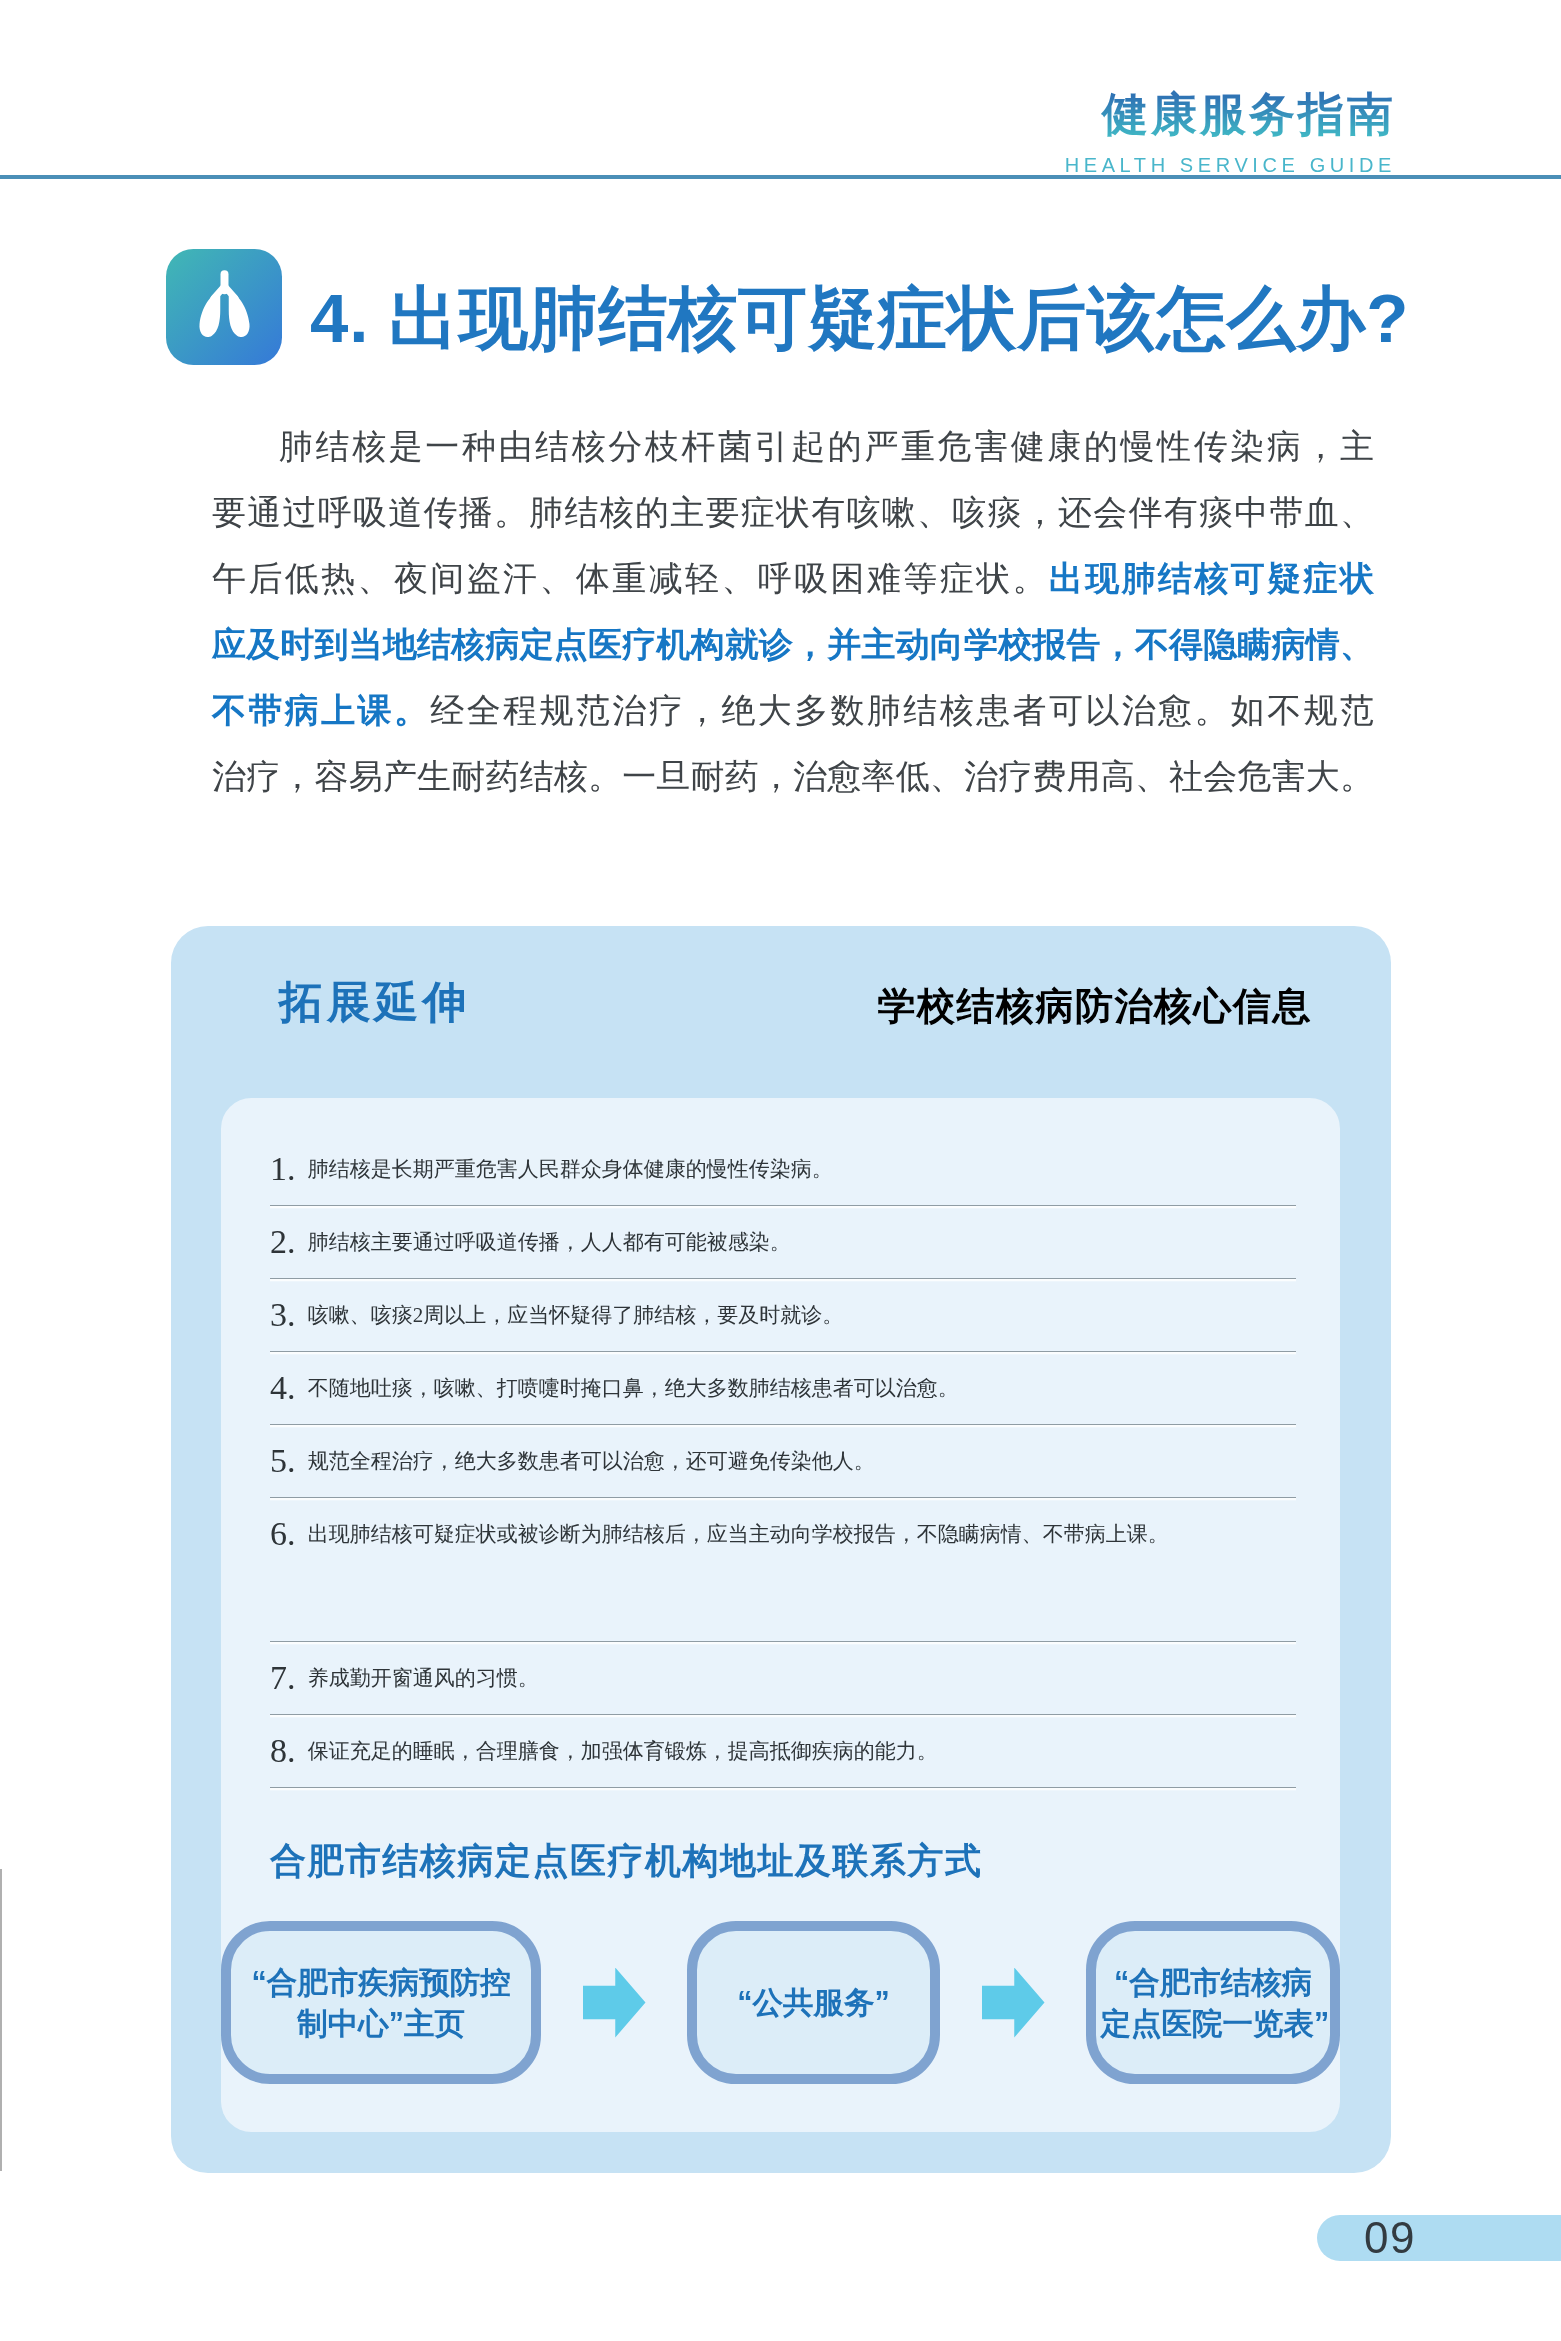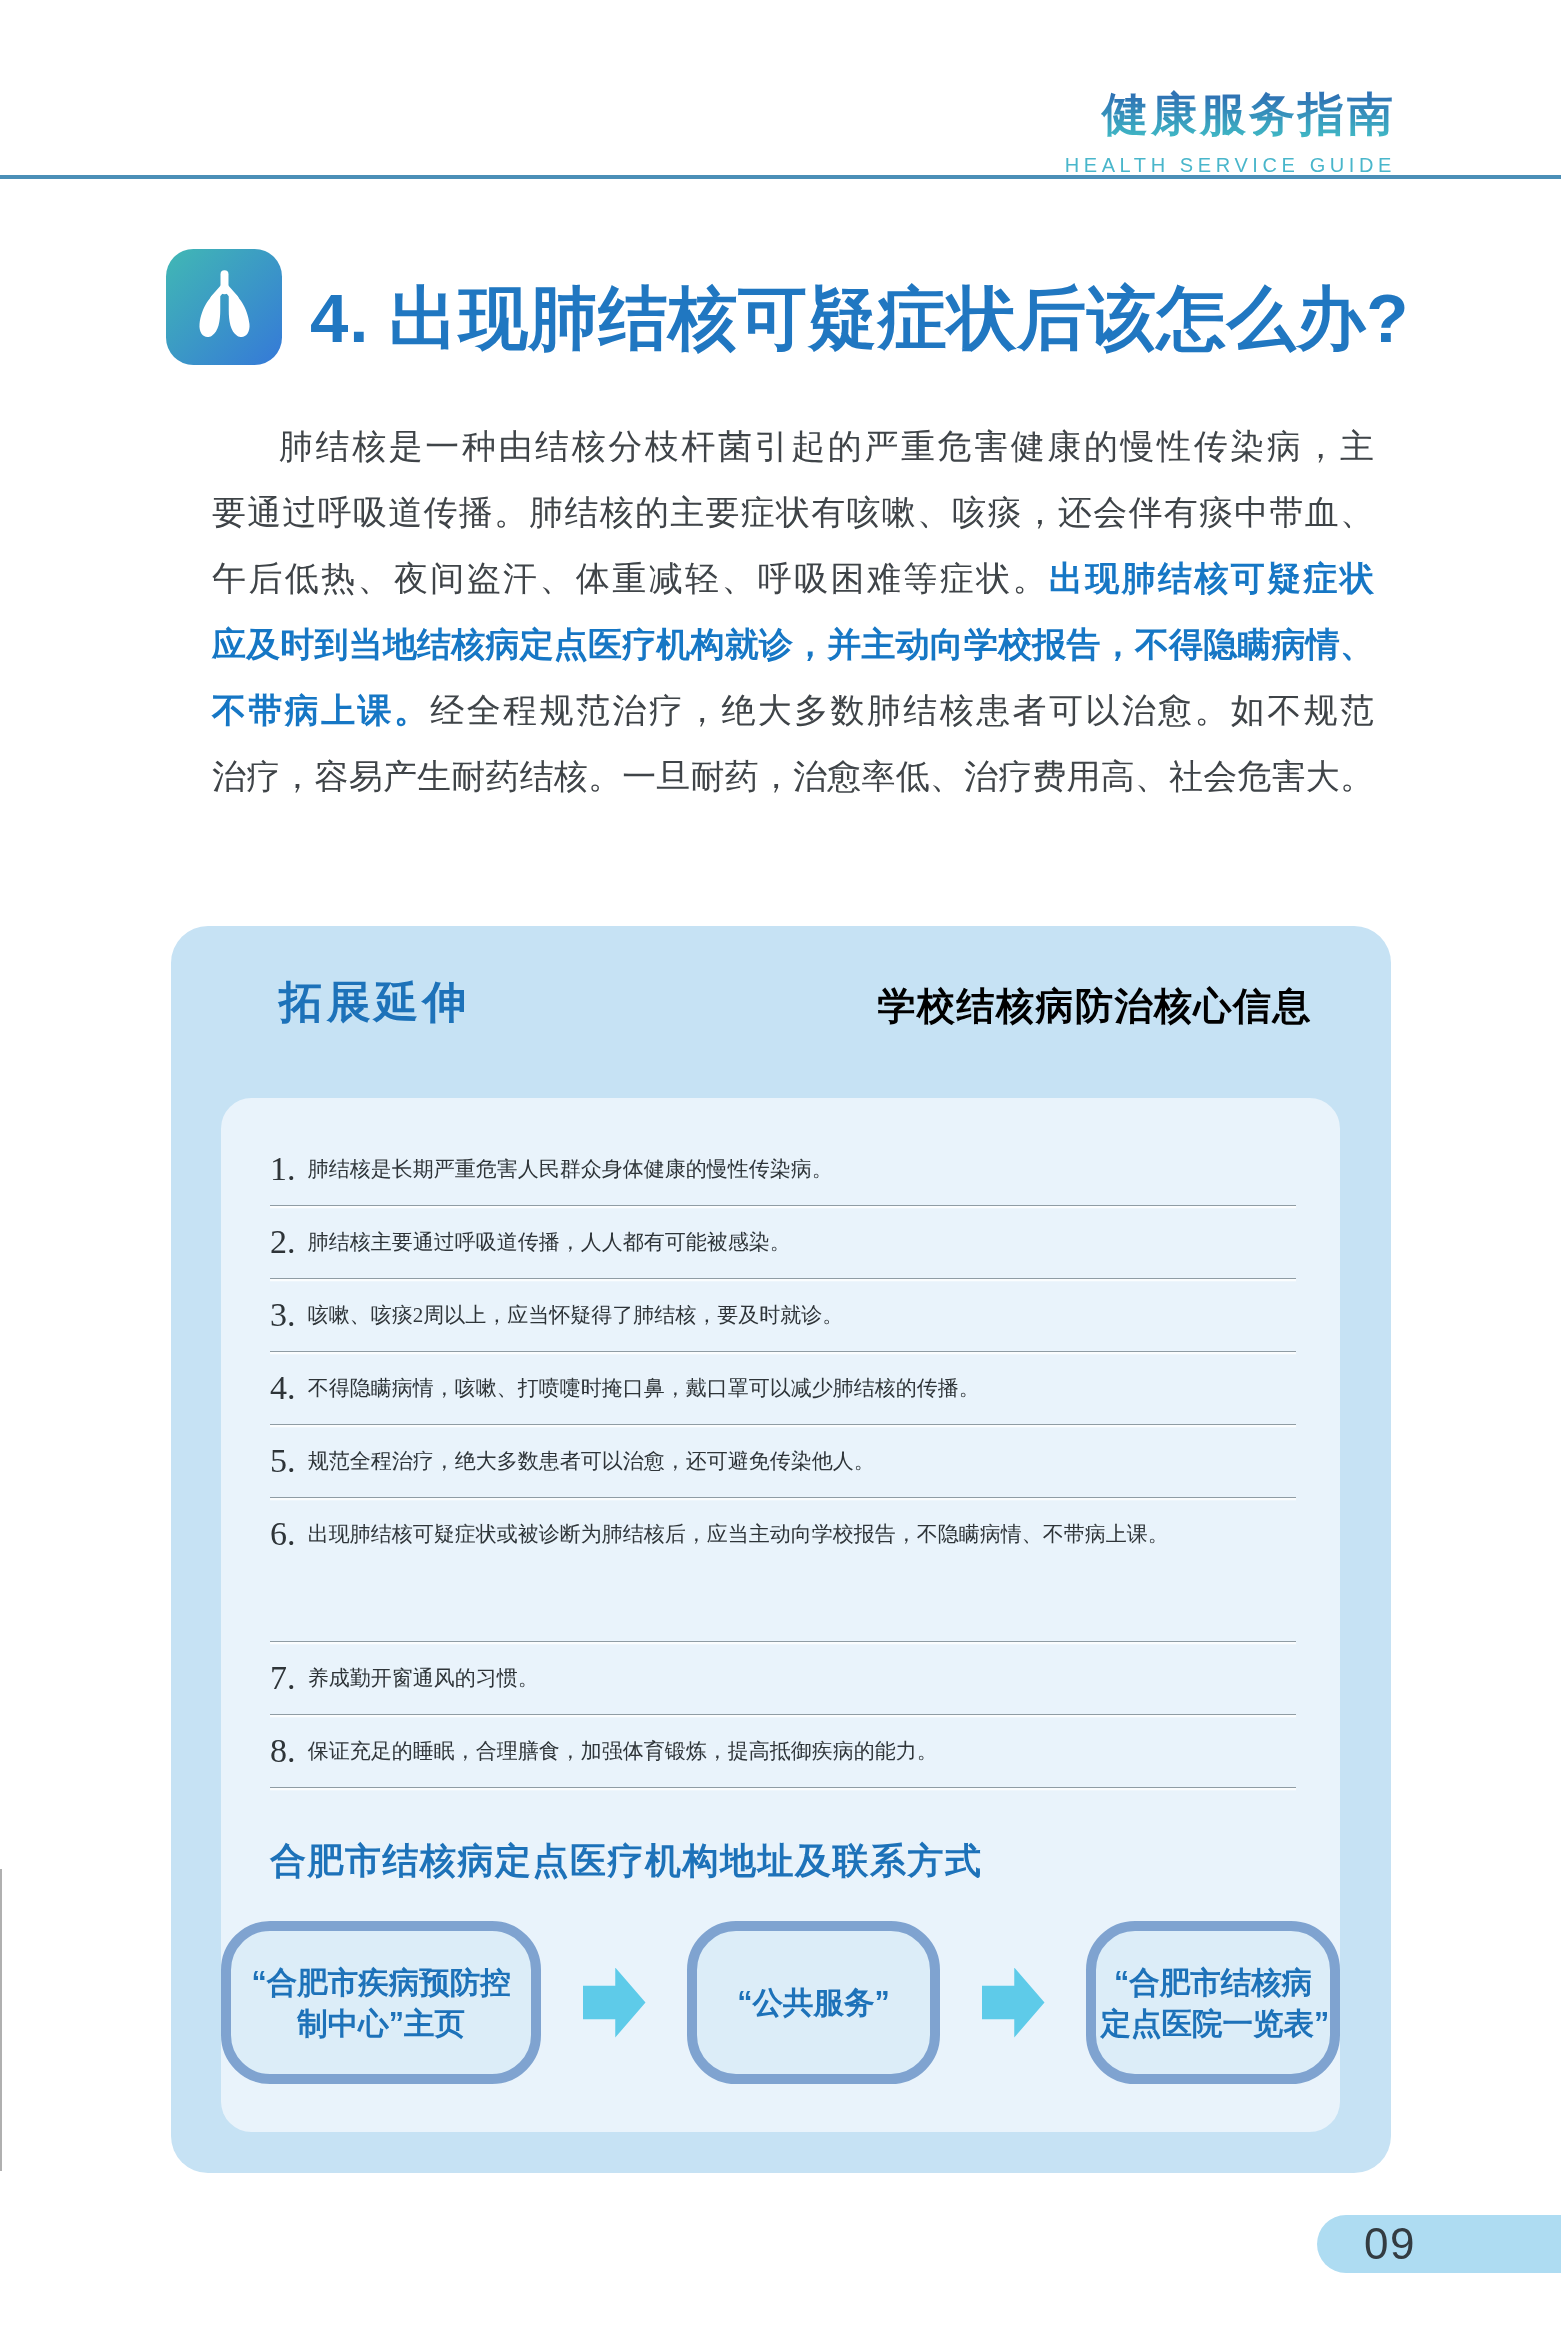--- a/index.html
+++ b/index.html
@@ -53,21 +53,21 @@
             box-sizing:border-box;display:flex;flex-direction:column;justify-content:center;
             text-align:center;color:#1d72b9;font-weight:bold;font-size:30.5px;line-height:41px;
             padding:0 4.6px;flex:none;}
   .flow-box span{display:block;white-space:nowrap;}
   .w1{width:320px;} .w2{width:253px;} .w3{width:254px;}
   .flow-arrow{width:63px;height:70px;background:#5ecbe9;flex:none;margin:0 10.7px;
               clip-path:polygon(0 26%,52% 26%,52% 0,100% 50%,52% 100%,52% 74%,0 74%);}
 
   
   .left-tab{position:absolute;left:0;top:1869px;width:2.3px;height:302px;background:#b0b0b0;}
-  .page-pill{position:absolute;right:0;top:2215px;height:58px;width:244px;background:#aedcf2;
+  .page-pill{position:absolute;right:0;top:2215px;height:46px;width:244px;background:#aedcf2;
              border-radius:29px 0 0 29px;display:flex;align-items:center;}
   .page-pill span{margin-left:47px;font-size:44px;color:#333b41;letter-spacing:1.5px;}
 </style>
 </head>
 <body>
 
 <div class="page">
 
   <header class="header">
     <div class="header-cn">健康服务指南</div>
@@ -111,21 +111,21 @@
         <div class="kp-row">
           <span class="kp-num">2.</span>
           <span class="kp-txt">肺结核主要通过呼吸道传播，人人都有可能被感染。</span>
         </div>
         <div class="kp-row">
           <span class="kp-num">3.</span>
           <span class="kp-txt">咳嗽、咳痰2周以上，应当怀疑得了肺结核，要及时就诊。</span>
         </div>
         <div class="kp-row">
           <span class="kp-num">4.</span>
-          <span class="kp-txt">不得隐瞒病情，咳嗽、打喷嚏时掩口鼻，戴口罩可以减少肺结核的传播。</span>
+          <span class="kp-txt">不随地吐痰，咳嗽、打喷嚏时掩口鼻，绝大多数肺结核患者可以治愈。</span>
         </div>
         <div class="kp-row">
           <span class="kp-num">5.</span>
           <span class="kp-txt">规范全程治疗，绝大多数患者可以治愈，还可避免传染他人。</span>
         </div>
         <div class="kp-row multi">
           <span class="kp-num">6.</span>
           <span class="kp-col">
             <span class="kp-txt">出现肺结核可疑症状或被诊断为肺结核后，应当主动向学校报告，</span>
             <span class="kp-txt">不隐瞒病情、不带病上课。</span>

